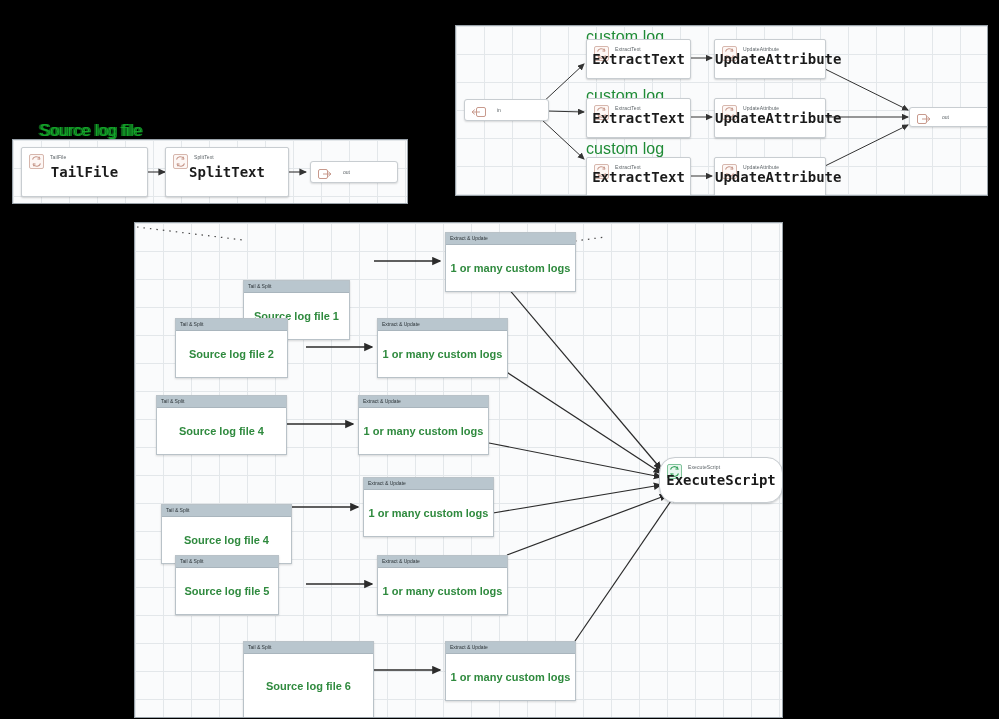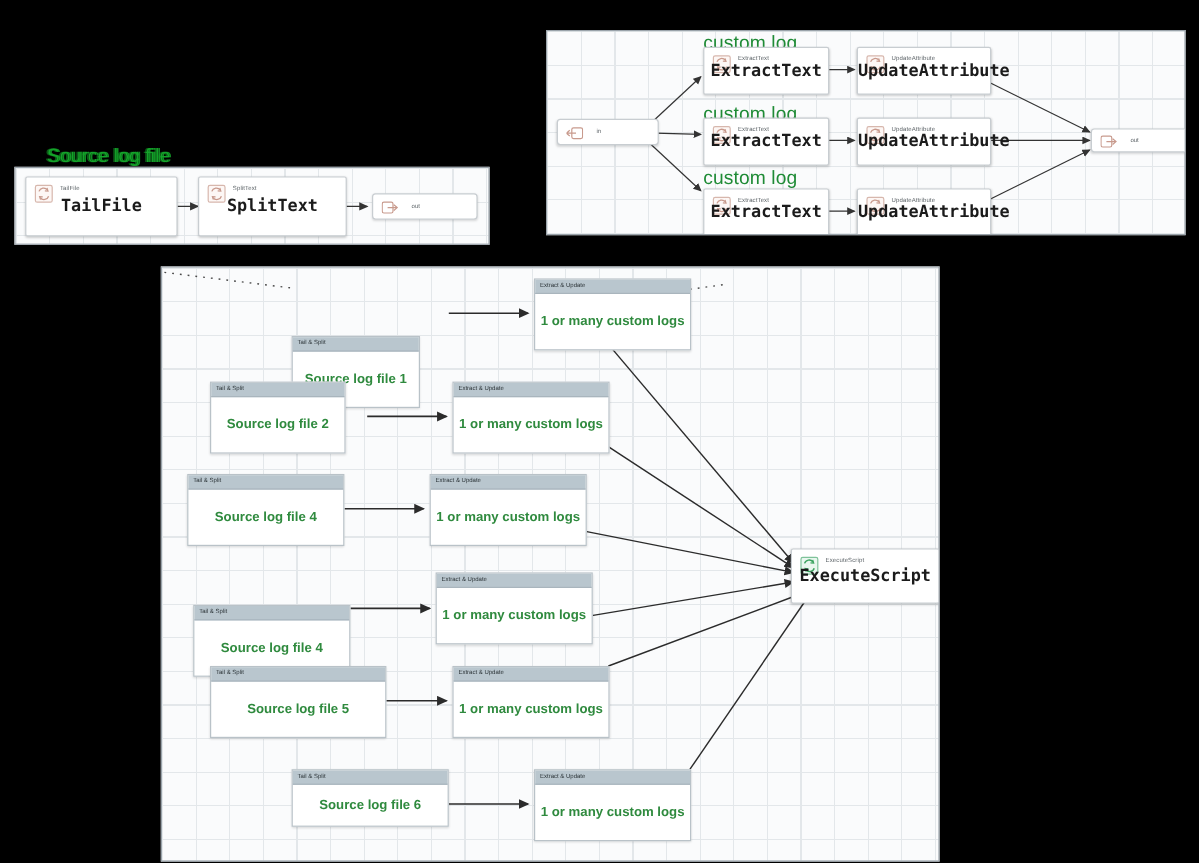--- a/index.html
+++ b/index.html
@@ -400,47 +400,47 @@
       </div>
       <div class="gname">Source log file 4</div>
     </div>
     <div class="group" style="left:228px; top:254px; width:131px; height:60px;">
       <div class="ghead">
         <span>Extract &amp; Update</span>
       </div>
       <div class="gname">1 or many custom logs</div>
     </div>
 
-    <div class="group" style="left:40px; top:332px; width:147px; height:60px;">
+    <div class="group" style="left:40px; top:332px; width:104px; height:60px;">
       <div class="ghead">
         <span>Tail &amp; Split</span>
       </div>
       <div class="gname">Source log file 5</div>
     </div>
     <div class="group" style="left:242px; top:332px; width:131px; height:60px;">
       <div class="ghead">
         <span>Extract &amp; Update</span>
       </div>
       <div class="gname">1 or many custom logs</div>
     </div>
 
-    <div class="group" style="left:108px; top:418px; width:131px; height:48px;">
+    <div class="group" style="left:108px; top:418px; width:131px; height:77px;">
       <div class="ghead">
         <span>Tail &amp; Split</span>
       </div>
       <div class="gname">Source log file 6</div>
     </div>
     <div class="group" style="left:310px; top:418px; width:131px; height:60px;">
       <div class="ghead">
         <span>Extract &amp; Update</span>
       </div>
       <div class="gname">1 or many custom logs</div>
     </div>
 
-    <div class="proc" style="left:524px; top:234px; width:124px; height:46px;">
+    <div class="proc" style="left:524px; top:234px; width:124px; height:46px;border-radius:16px;">
       <span class="pico green">
         <svg width="13" height="13" viewBox="0 0 13 13">
           <path d="M2.5 4.5 a4 4 0 0 1 7 -1.2 M10.5 8.5 a4 4 0 0 1 -7 1.2" fill="none" stroke="#3aa35f" stroke-width="1.2"></path>
           <path d="M9.2 1.6 L10 4.2 L7.4 4" fill="none" stroke="#3aa35f" stroke-width="1.1"></path>
           <path d="M3.8 11.4 L3 8.8 L5.6 9" fill="none" stroke="#3aa35f" stroke-width="1.1"></path>
         </svg>
       </span>
       <span class="ptype">ExecuteScript</span>
       <span class="pname">ExecuteScript</span>
     </div>

